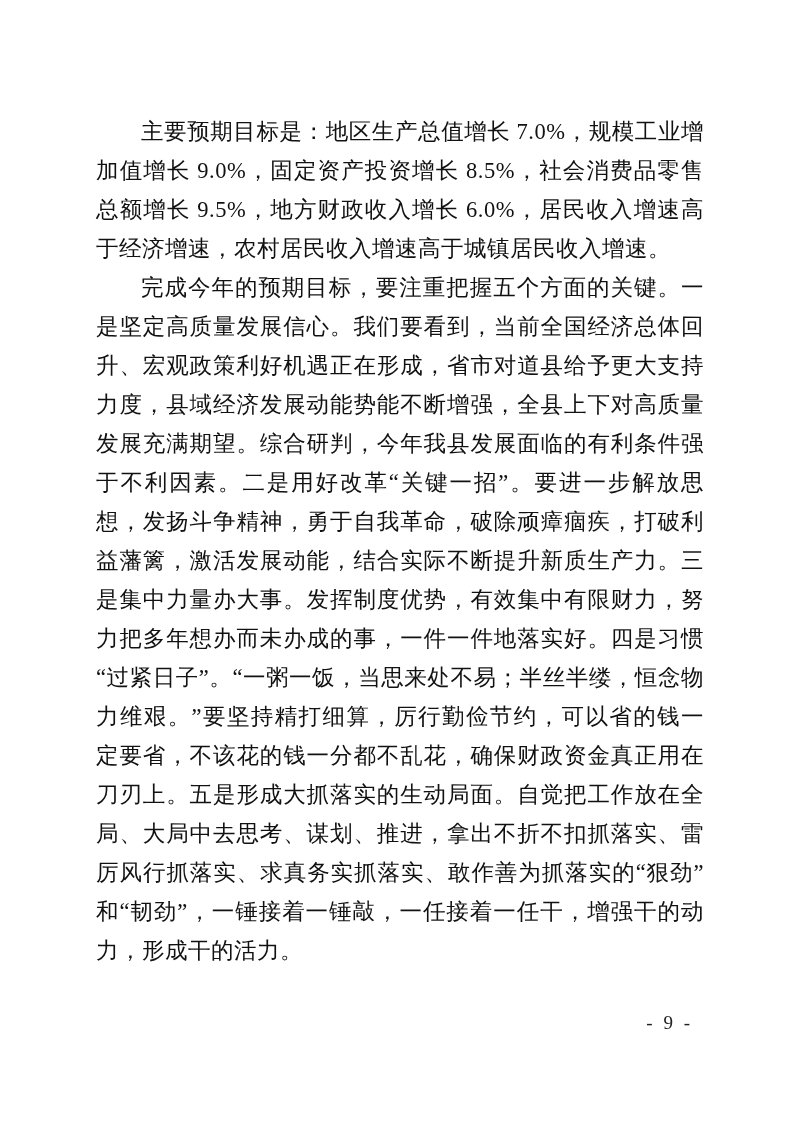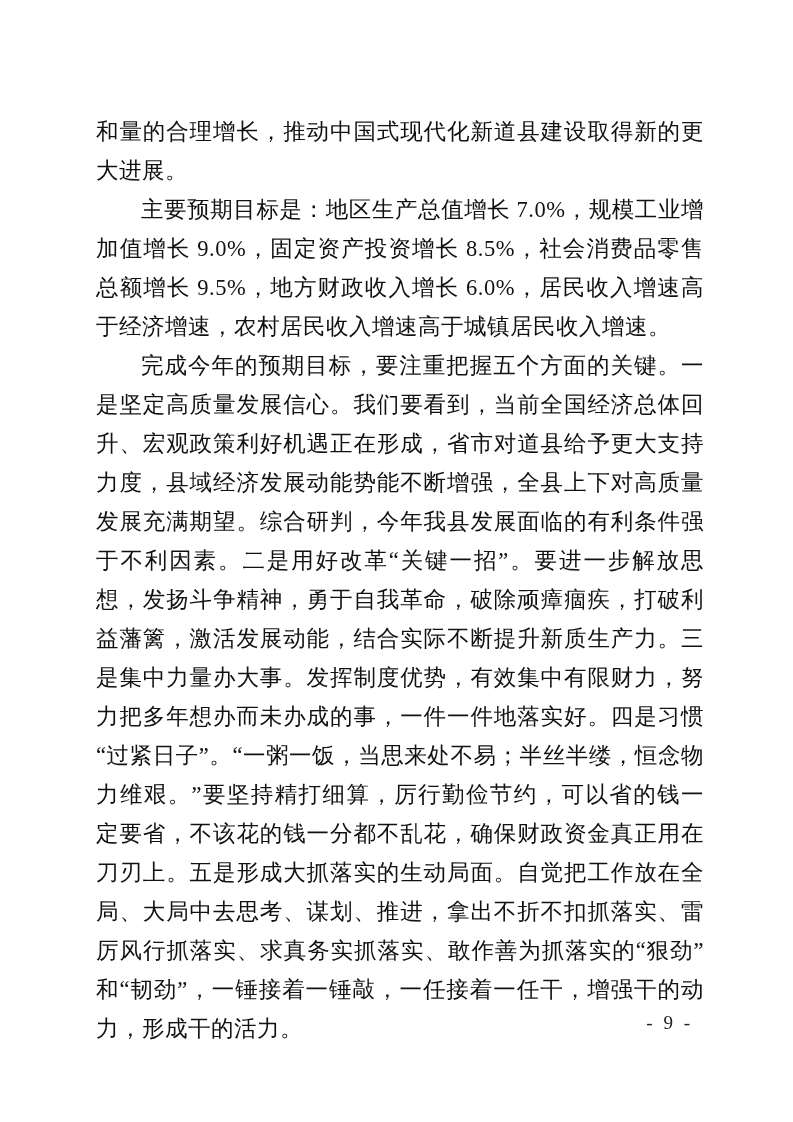--- a/index.html
+++ b/index.html
@@ -50,21 +50,20 @@
     font-family: "Liberation Serif", "DejaVu Serif", serif;
   }
 </style>
 </head>
 <body>
 
 <div class="page">
 
   <div class="text-block">
 
-    <p class="para"><span>和量的合理增长，推动中国式现代化新道县建设取得新的更大进展。</span></p>
 
     <p class="para indent"><span class="b">主要预期目标是：地区生产总值增长 7.0%，规模工业增加值增长 9.0%，固定资产投资增长 8.5%，社会消费品零售总额增长 9.5%，地方财政收入增长 6.0%，居民收入增速高于经济增速，农村居民收入增速高于城镇居民收入增速。</span></p>
 
     <p class="para indent"><span>完成今年的预期目标，要注重把握五个方面的关键。</span><span class="b">一是坚定高质量发展信心。</span><span>我们要看到，当前全国经济总体回升、宏观政策利好机遇正在形成，省市对道县给予更大支持力度，县域经济发展动能势能不断增强，全县上下对高质量发展充满期望。综合研判，今年我县发展面临的有利条件强于不利因素。</span><span class="b">二是用好改革“关键一招”</span><span>。要进一步解放思想，发扬斗争精神，勇于自我革命，破除顽瘴痼疾，打破利益藩篱，激活发展动能，结合实际不断提升新质生产力。</span><span class="b">三是集中力量办大事。</span><span>发挥制度优势，有效集中有限财力，努力把多年想办而未办成的事，一件一件地落实好。</span><span class="b">四是习惯“过紧日子”</span><span>。“一粥一饭，当思来处不易；半丝半缕，恒念物力维艰。”要坚持精打细算，厉行勤俭节约，可以省的钱一定要省，不该花的钱一分都不乱花，确保财政资金真正用在刀刃上。</span><span class="b">五是形成大抓落实的生动局面</span><span>。自觉把工作放在全局、大局中去思考、谋划、推进，拿出不折不扣抓落实、雷厉风行抓落实、求真务实抓落实、敢作善为抓落实的“狠劲”和“韧劲”，一锤接着一锤敲，一任接着一任干，增强干的动力，形成干的活力。</span></p>
 
   </div>
 
   <div class="page-number">- 9 -</div>
 
 </div>

